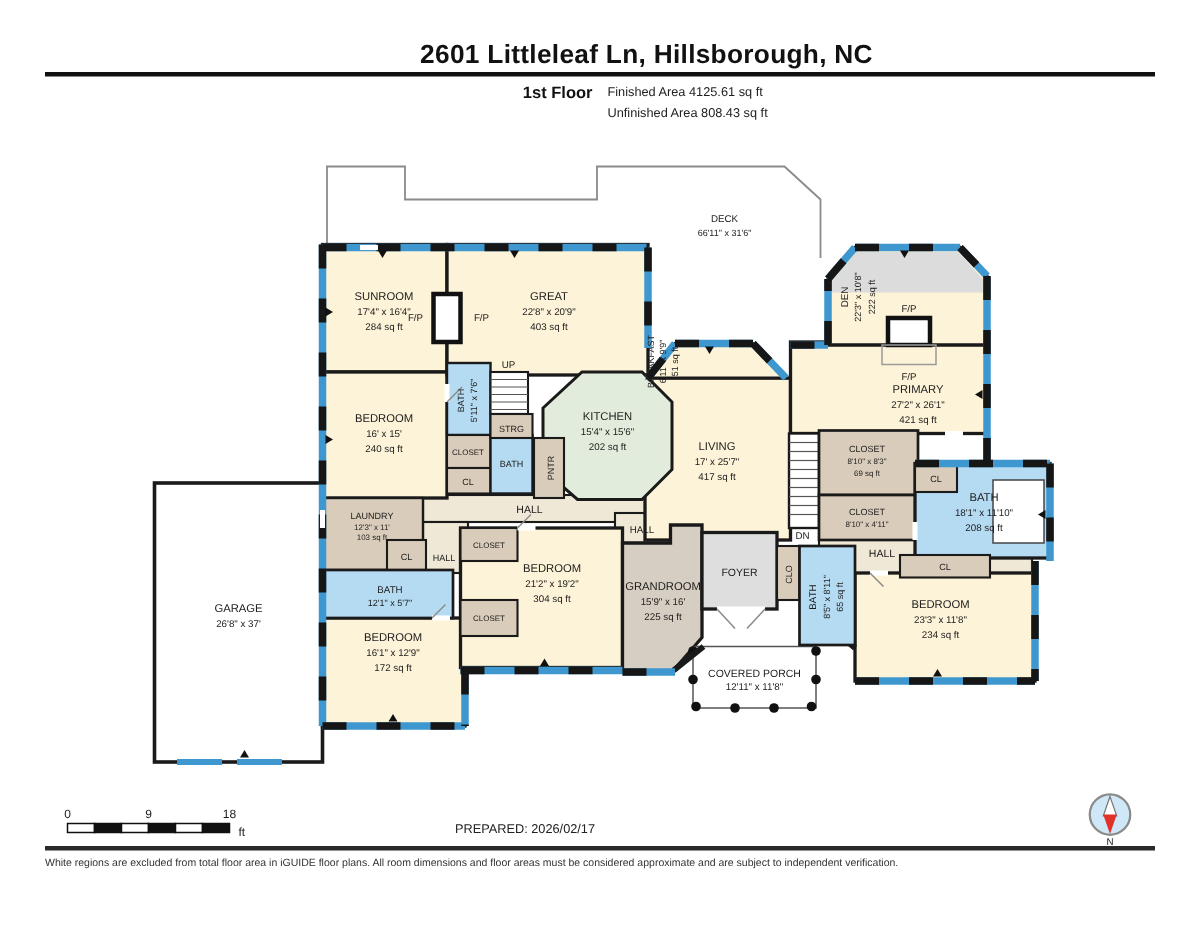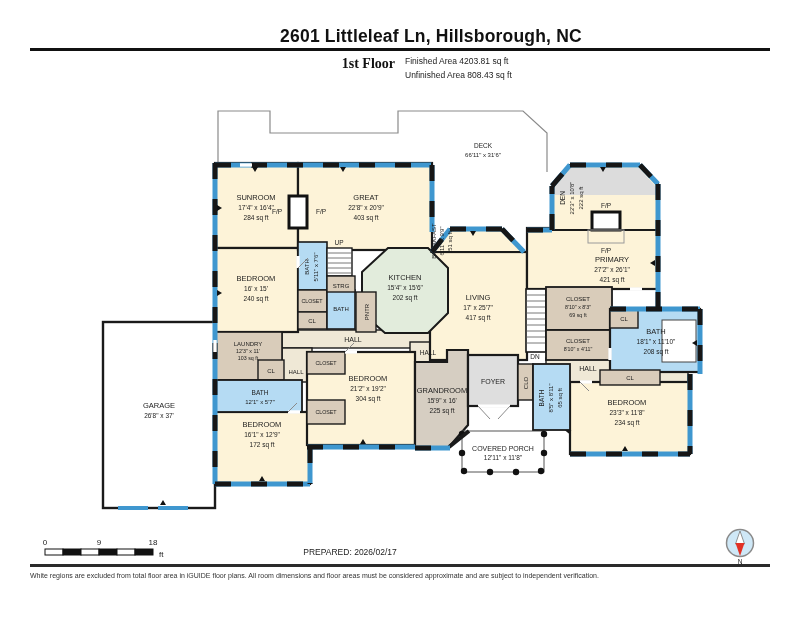--- a/index.html
+++ b/index.html
@@ -3,21 +3,21 @@
 <meta charset="utf-8">
 <style>
   html,body{margin:0;padding:0;background:#fff;}
   #sheet{position:relative;width:800px;height:618px;background:#fff;overflow:hidden;
          font-family:"Liberation Sans",sans-serif;}
   .title{position:absolute;top:26px;left:0;width:800px;text-align:center;
          font-size:17.5px;font-weight:bold;color:#111;letter-spacing:.2px;padding-left:31px;}
   .rule{position:absolute;top:48px;left:30px;width:740px;height:0;
         border-top:3px solid #111;}
   .floorlbl{position:absolute;top:56px;left:250px;width:145px;text-align:right;
-            font-size:14px;font-weight:bold;color:#111;font-family:Liberation Serif, serif;}
+            font-size:11px;font-weight:bold;color:#111;}
   .area1{position:absolute;top:56px;left:405px;font-size:8.5px;color:#222;}
   .area2{position:absolute;top:70px;left:405px;font-size:8.5px;color:#222;}
   .prepared{position:absolute;top:547px;left:0;width:700px;text-align:center;
             font-size:8.5px;color:#222;}
   .botline{position:absolute;top:564px;left:30px;width:740px;height:0;
            border-top:3px solid #2a2a2a;}
   .disclaimer{position:absolute;top:572px;left:30px;width:720px;
               font-size:7px;color:#333;}
   .watermark{position:absolute;top:616px;left:1px;font-size:21px;color:#b3b3b3;
              font-weight:300;letter-spacing:3px;}
@@ -28,21 +28,21 @@
   .sm2{font-size:6.5px;}
 </style>
 </head>
 <body>
 
 <div id="sheet">
 
   <div class="title">2601 Littleleaf Ln, Hillsborough, NC</div>
   <div class="rule"></div>
   <div class="floorlbl">1st Floor</div>
-  <div class="area1">Finished Area 4203.81 sq ft</div>
+  <div class="area1">Finished Area 4125.61 sq ft</div>
   <div class="area2">Unfinished Area 808.43 sq ft</div>
 
   <svg width="800" height="618" viewBox="0 0 800 618">
 
     <path d="M218,165 L218,111 L270,111 L270,133 L398,133 L398,111 L523,111 L547,133 L547,172" fill="none" stroke="#8a8a8a" stroke-width="1.2"></path>
     <text class="sm2" x="483" y="148" text-anchor="middle">DECK</text>
     <text class="sm" x="483" y="157" text-anchor="middle">66'11" x 31'6"</text>
 
     <rect x="103" y="322" width="112" height="186" fill="#ffffff" stroke="#1a1a1a" stroke-width="2.4"></rect>
 

